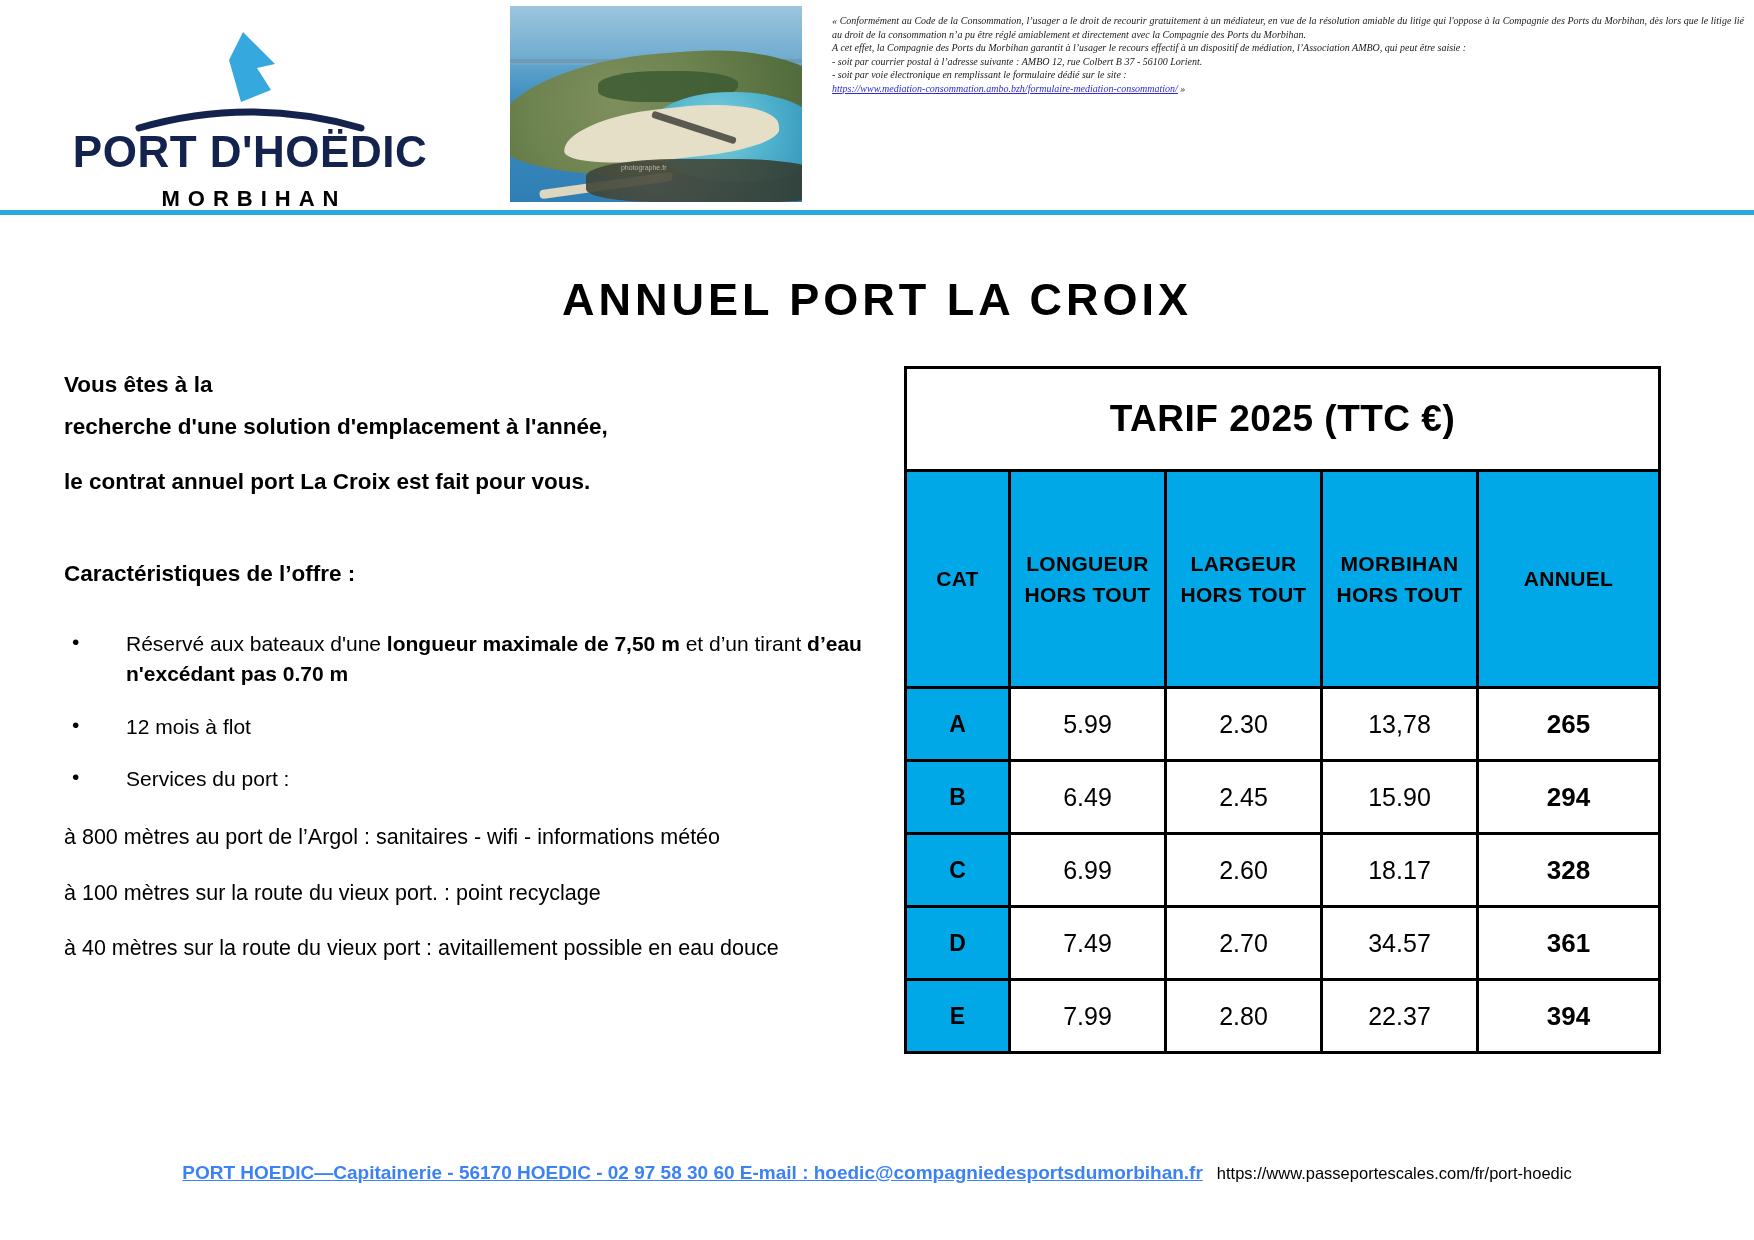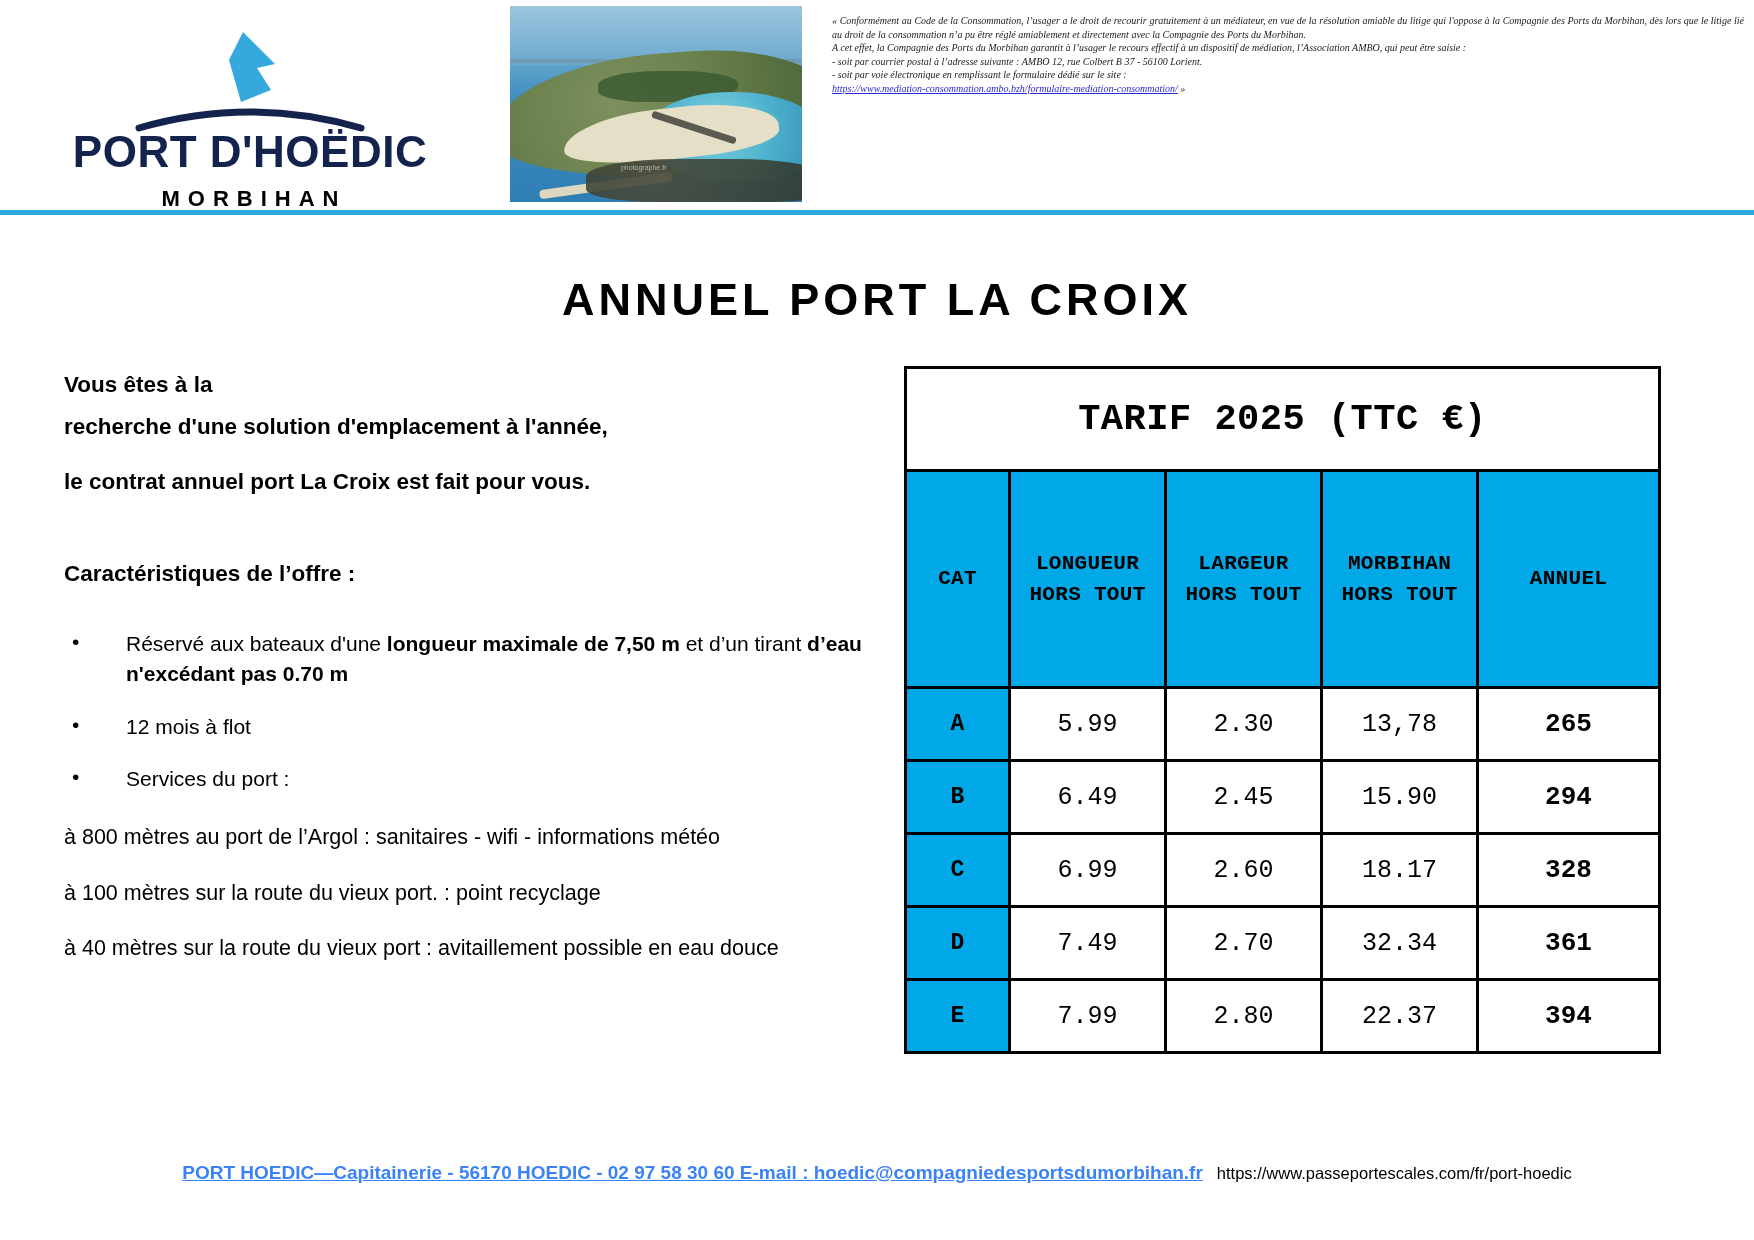--- a/index.html
+++ b/index.html
@@ -216,21 +216,21 @@
   }
   table.tarif {
     border-collapse: collapse;
     table-layout: fixed;
     width: 754px;
   }
   table.tarif td {
     border: 3px solid #000;
     text-align: center;
     vertical-align: middle;
-    font-family: Liberation Mono, monospace;
+    font-family: Liberation Sans, sans-serif;
   }
   td.t-title {
     height: 98px;
     font-weight: bold;
     font-size: 37px;
     background: #ffffff;
     letter-spacing: 0.5px;
   }
   td.t-head {
     background: #00a8e8;
@@ -411,21 +411,21 @@
           <td class="t-cat">C</td>
           <td class="t-val">6.99</td>
           <td class="t-val">2.60</td>
           <td class="t-val">18.17</td>
           <td class="t-price">328</td>
         </tr>
         <tr>
           <td class="t-cat">D</td>
           <td class="t-val">7.49</td>
           <td class="t-val">2.70</td>
-          <td class="t-val">32.34</td>
+          <td class="t-val">34.57</td>
           <td class="t-price">361</td>
         </tr>
         <tr>
           <td class="t-cat">E</td>
           <td class="t-val">7.99</td>
           <td class="t-val">2.80</td>
           <td class="t-val">22.37</td>
           <td class="t-price">394</td>
         </tr>
       </tbody>

